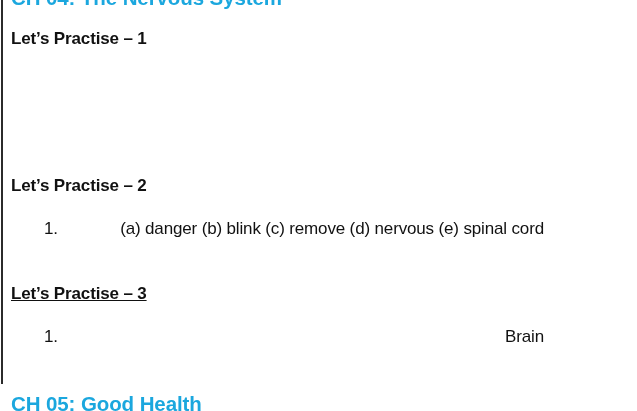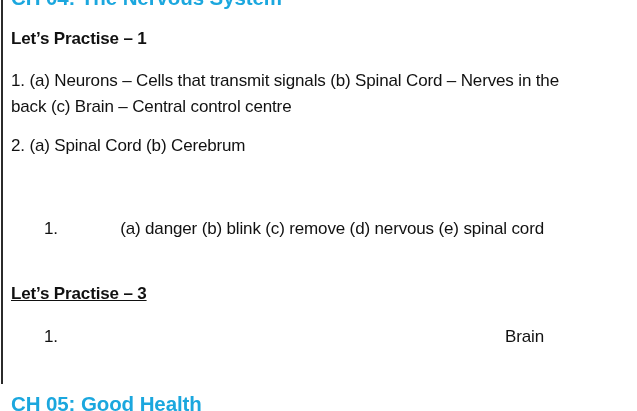--- a/index.html
+++ b/index.html
@@ -97,24 +97,23 @@
 <body>
 
 <div class="page">
 
   <div class="left-rule"></div>
 
   <div class="chapter-heading top">CH 04: The Nervous System</div>
 
   <div class="sub-heading" style="top:29px;">Let’s Practise – 1</div>
 
-  <div class="para" style="top:68px;">1. (a) Neurons – Cells that transmit signals  (b) Spinal Cord – Nerves in the back (c) Brain – Central control centre</div>
 
-  <div class="para" style="top:133px;">2. (a) Spinal Cord (b) Cerebrum</div>
 
+  <div class="sub-heading" style="top:176px;">Let’s Practise – 2</div>
 
   <div class="list-row" style="top:216px;">
     <span class="list-marker">1.</span>
     <span class="list-text">(a) danger (b) blink (c) remove (d) nervous (e) spinal cord</span>
   </div>
 
   <div class="sub-heading" style="top:284px;text-decoration:underline;">Let’s Practise – 3</div>
 
   <div class="list-row" style="top:324px;">
     <span class="list-marker">1.</span>

